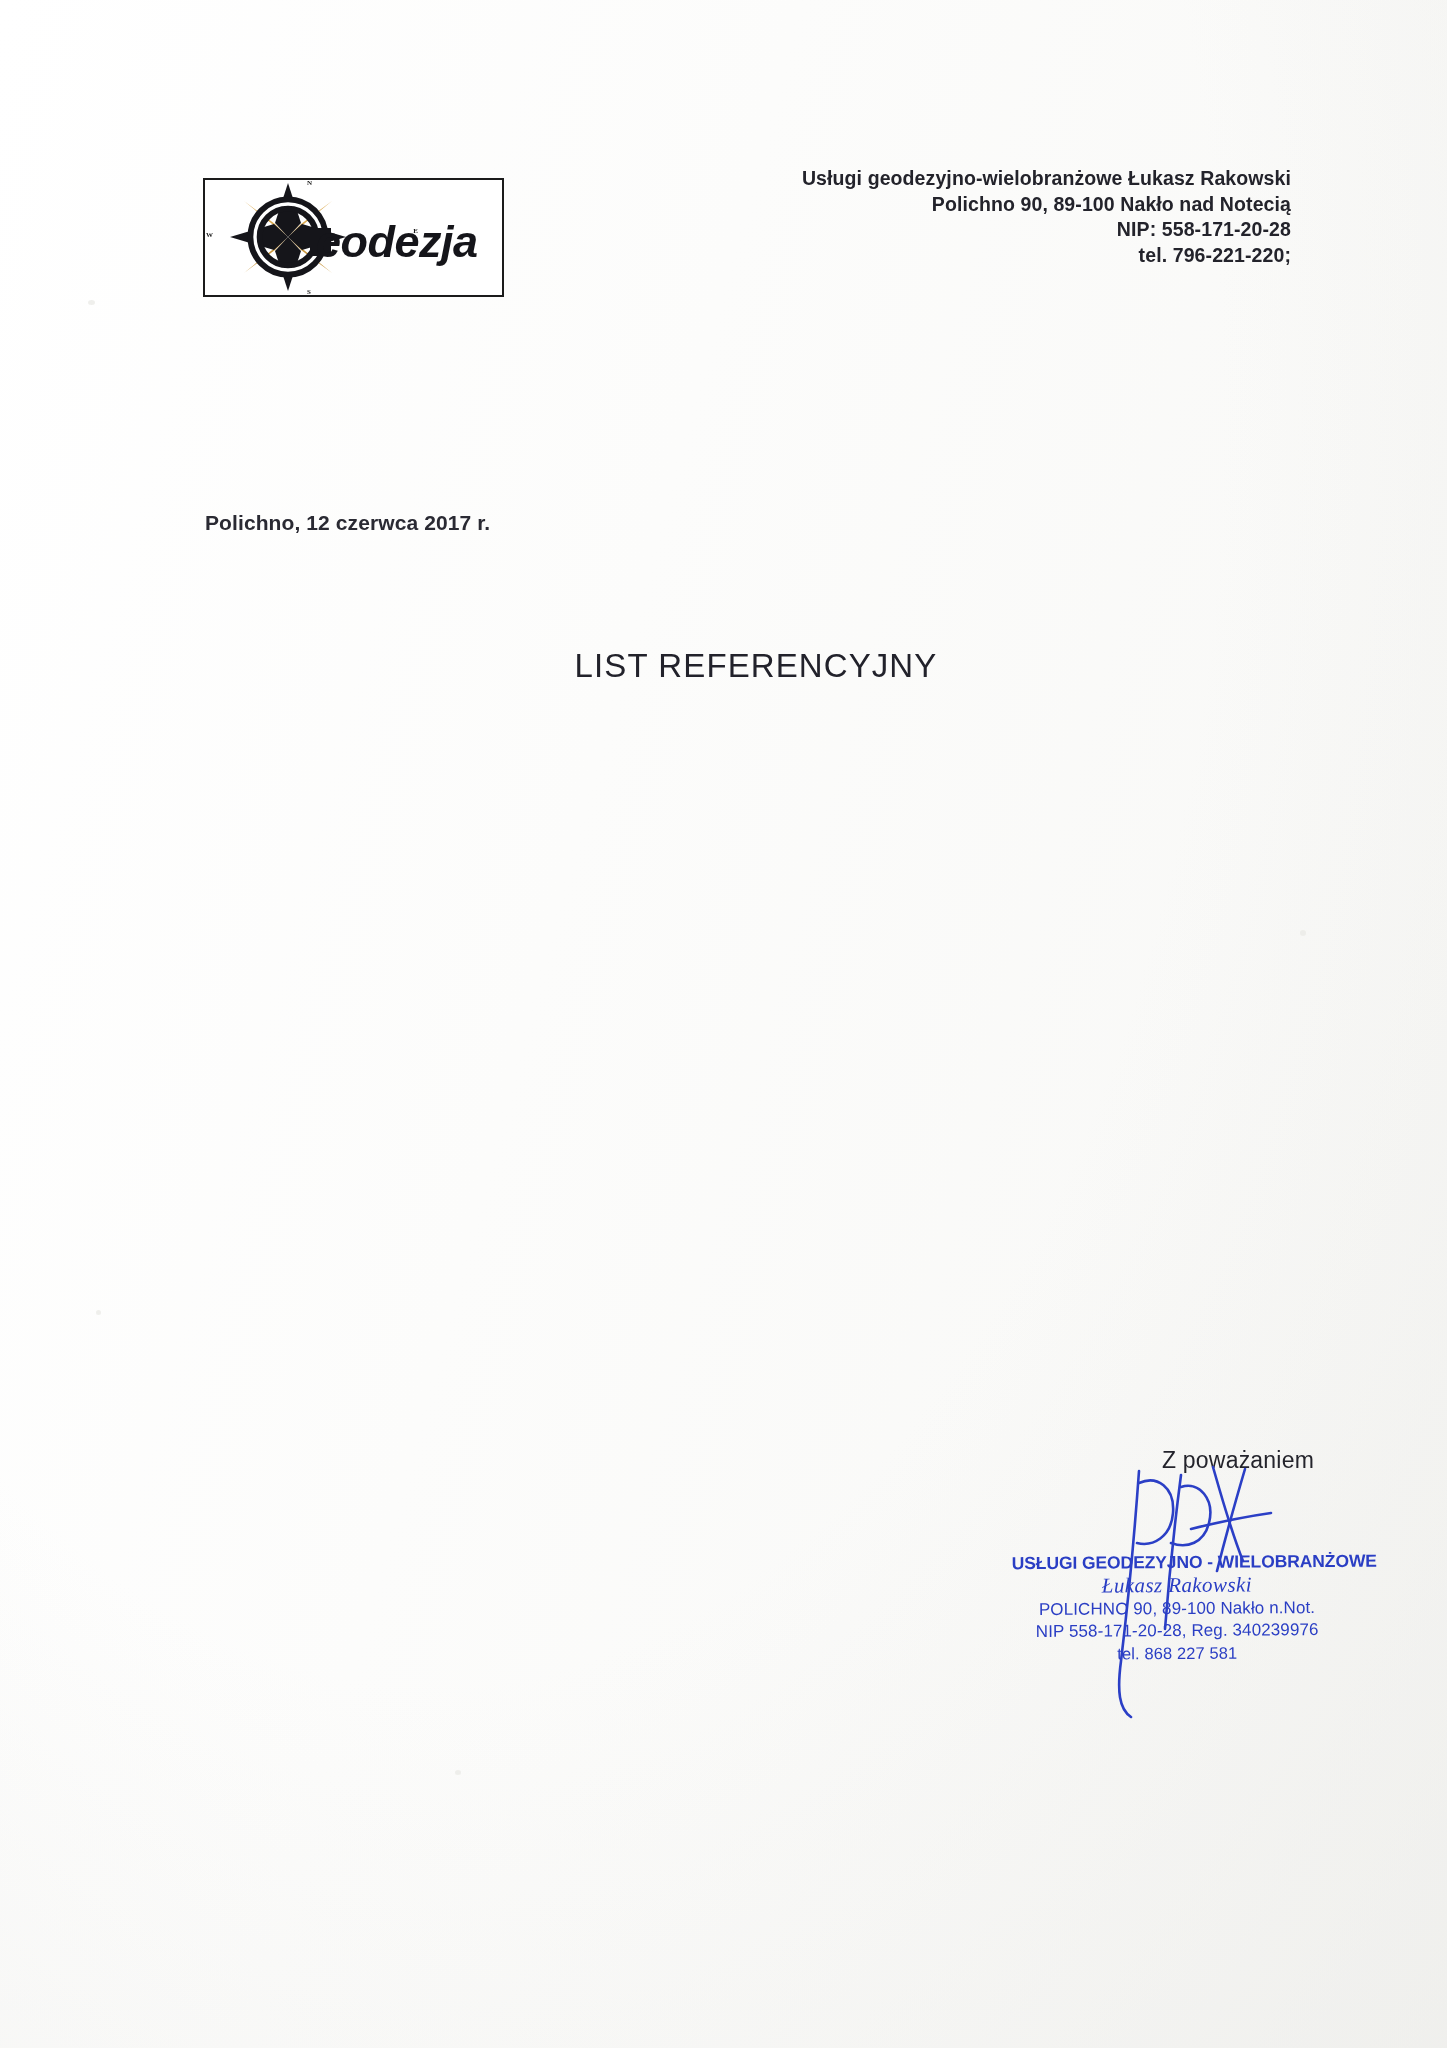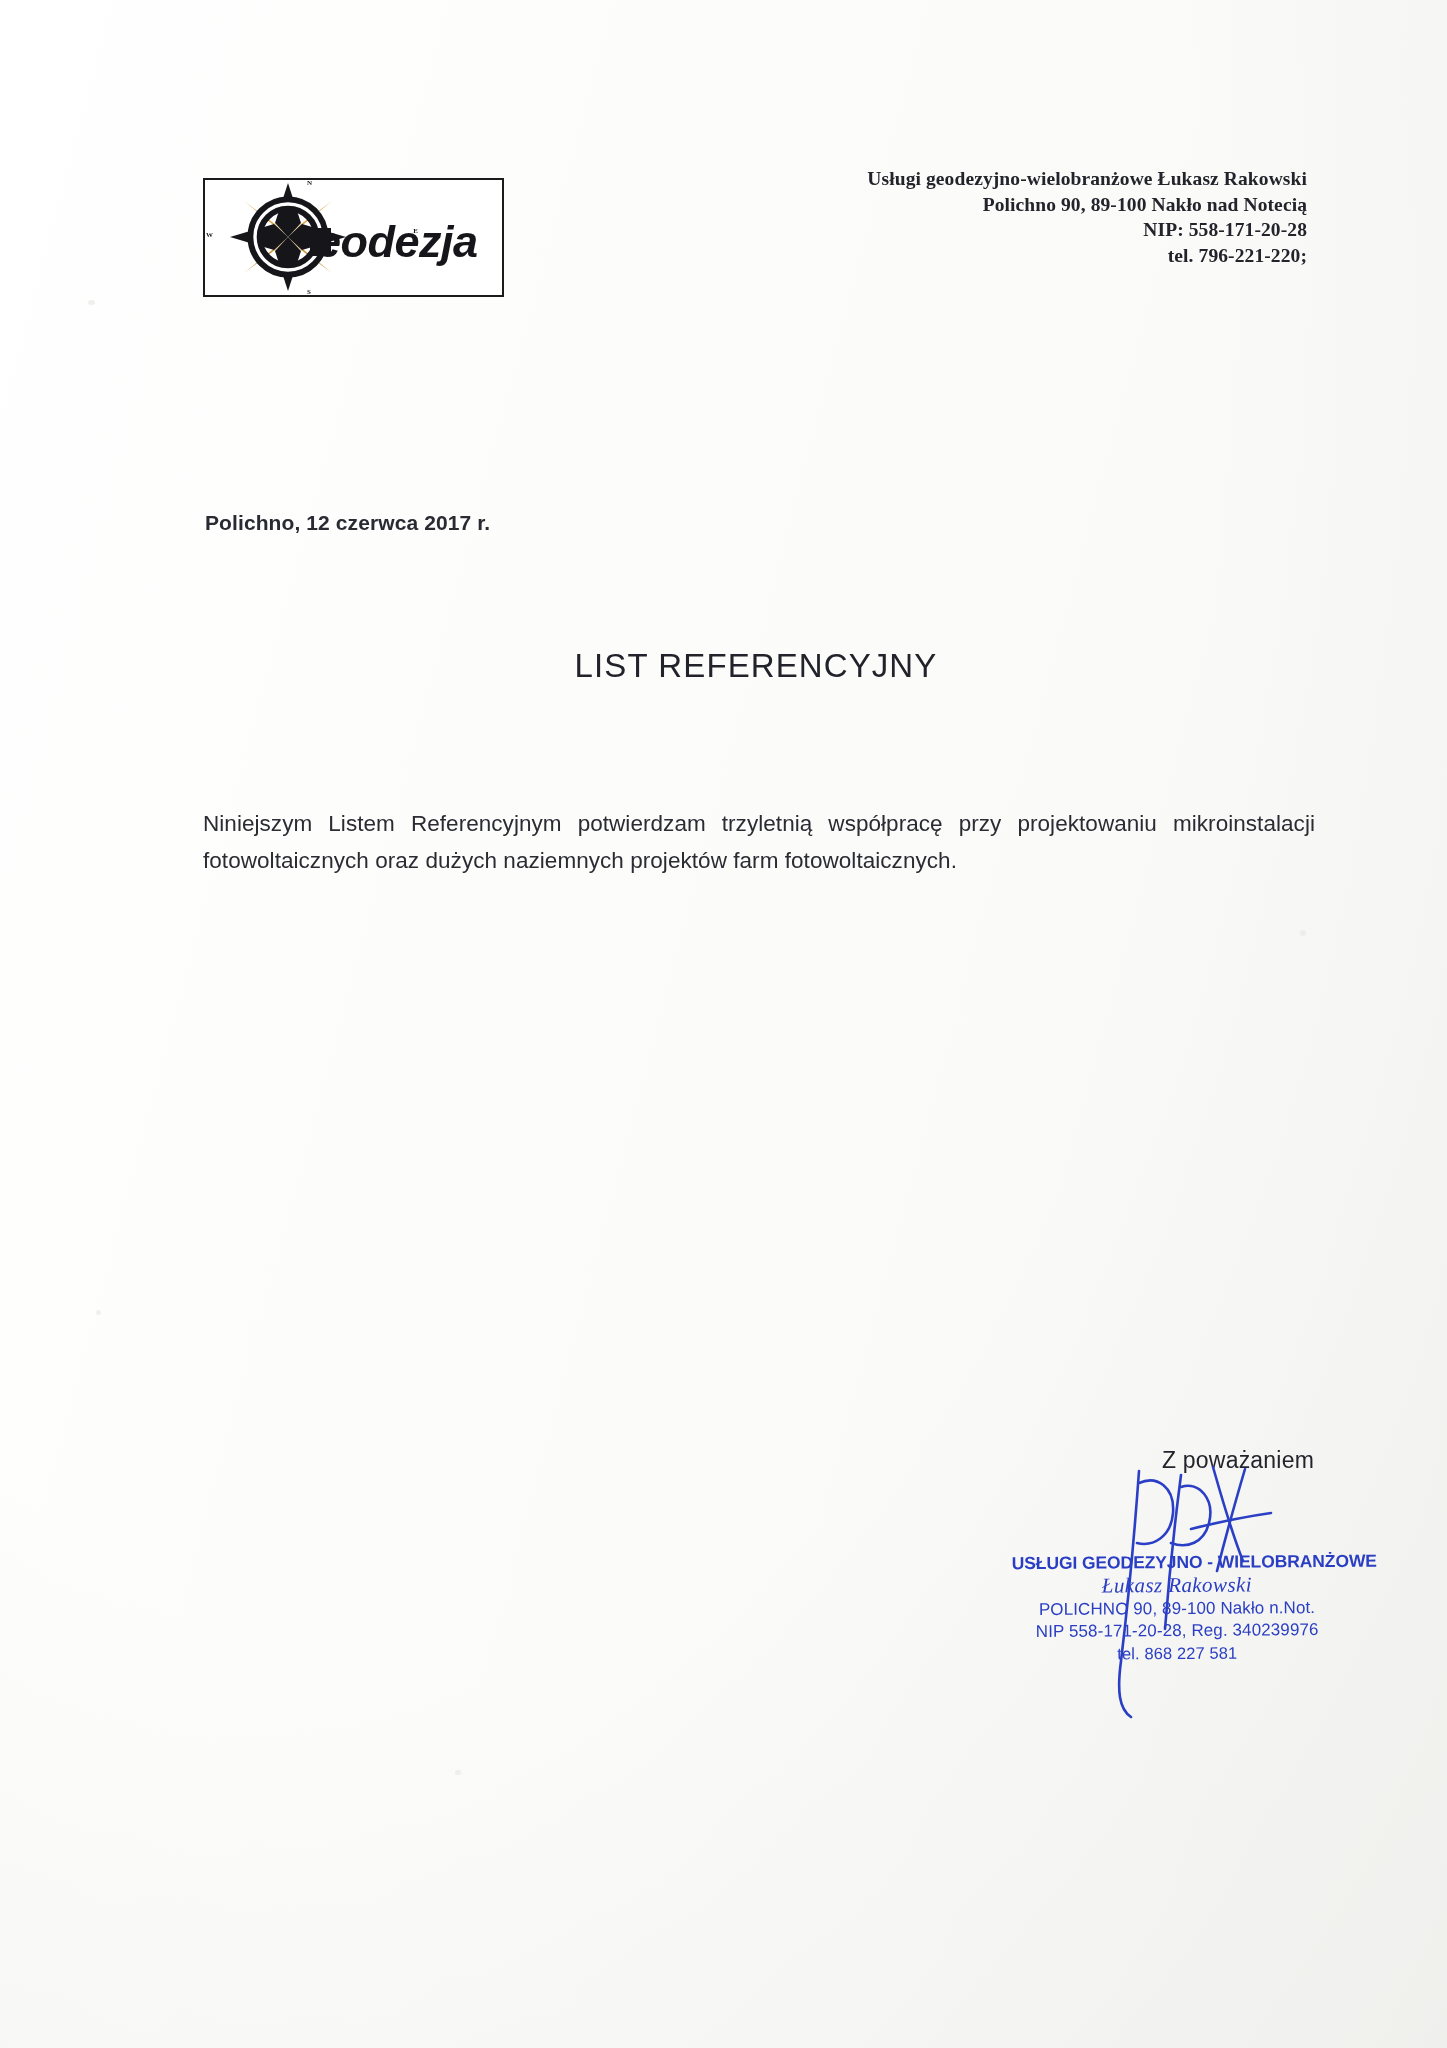--- a/index.html
+++ b/index.html
@@ -71,24 +71,24 @@
     color: #1b1b1b;
     letter-spacing: 0;
   }
   .edge-n { left: 102px; top: -1px; }
   .edge-s { left: 102px; bottom: -1px; }
   .edge-w { left: 1px;  top: 51px; }
   .edge-e { right: 84px; top: 47px; }
 
   .company-block {
     position: absolute;
-    right: 140px;
+    right: 156px;
     top: 16px;
     text-align: right;
-    font-family: Liberation Serif, serif;
+    font-family: Liberation Sans, sans-serif;
     font-weight: bold;
     color: #23232b;
     font-size: 19.5px;
     line-height: 25.5px;
     letter-spacing: .1px;
   }
   .company-block div { white-space: nowrap; }
 
   
   .dateline {
@@ -228,21 +228,20 @@
       <div>NIP: 558-171-20-28</div>
       <div>tel. 796-221-220;</div>
     </div>
   </div>
 
   <div class="dateline">Polichno, 12 czerwca 2017 r.</div>
 
   <div class="doc-title">LIST REFERENCYJNY</div>
 
   <div class="body-text">
-    <p>Niniejszym Listem Referencyjnym potwierdzam trzyletnią współpracę przy projektowaniu mikroinstalacji fotowoltaicznych oraz dużych naziemnych projektów farm fotowoltaicznych.</p>
   </div>
 
   <div class="closing">Z poważaniem</div>
 
   <div class="stamp">
     <div class="stamp-line1">USŁUGI GEODEZYJNO - WIELOBRANŻOWE</div>
     <div class="stamp-name">Łukasz Rakowski</div>
     <div class="stamp-line3">POLICHNO 90, 89-100 Nakło n.Not.</div>
     <div class="stamp-line4">NIP 558-171-20-28, Reg. 340239976</div>
     <div class="stamp-line5">tel. 868 227 581</div>

